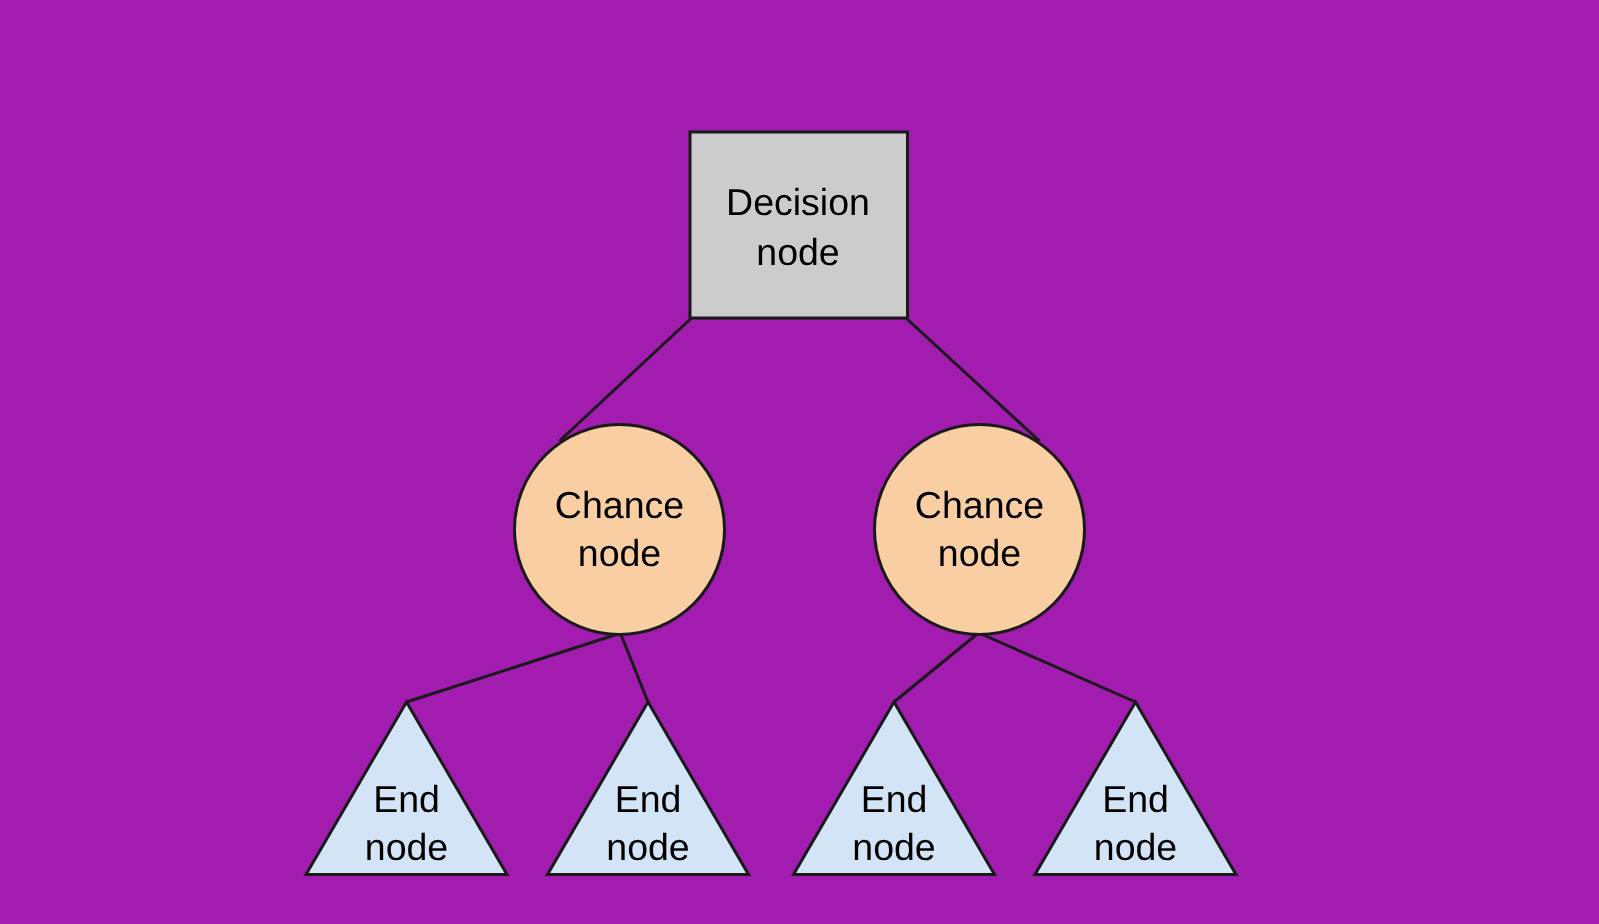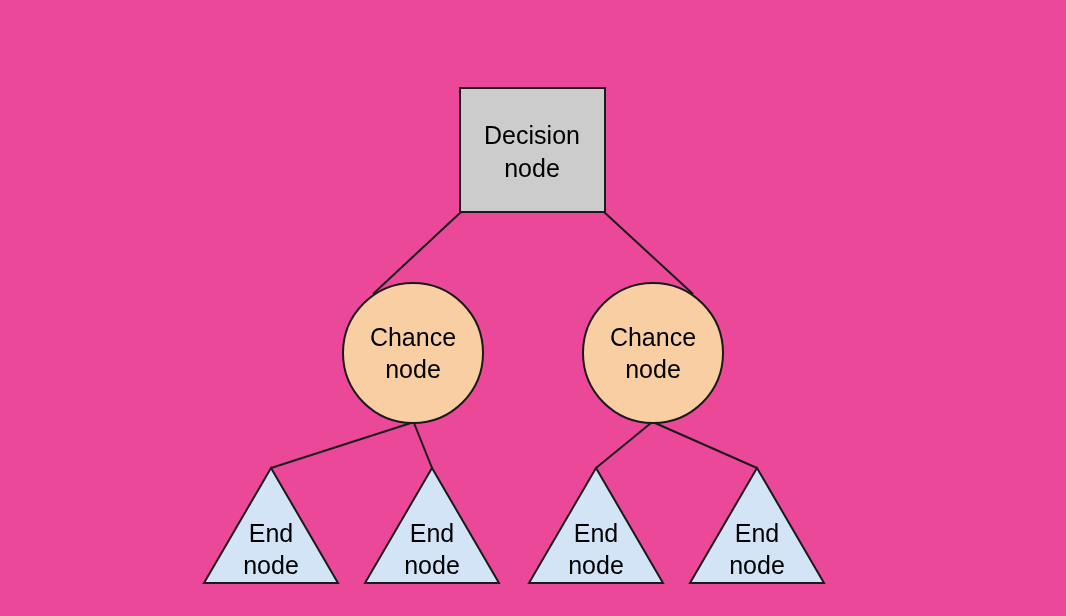--- a/index.html
+++ b/index.html
@@ -38,21 +38,21 @@
     stroke-linecap: butt;
   }
   .shape-outline {
     stroke: #1a1a1a;
     stroke-width: 2;
   }
 </style>
 </head>
 <body>
 
-<div id="canvas" style="background: #ec4899;">
+<div id="canvas" style="background: #a21caf;">
   <svg id="diagram-svg" viewBox="0 0 1066 616" xmlns="http://www.w3.org/2000/svg">
 
     <g>
       <line class="edge-line" x1="461" y1="212" x2="373" y2="294" stroke="#1a1a1a"></line>
       <line class="edge-line" x1="604" y1="212" x2="693" y2="294" stroke="#1a1a1a"></line>
       <line class="edge-line" x1="411" y1="423" x2="271" y2="468" stroke="#1a1a1a"></line>
       <line class="edge-line" x1="414" y1="423" x2="432" y2="468" stroke="#1a1a1a"></line>
       <line class="edge-line" x1="651" y1="423" x2="596" y2="468" stroke="#1a1a1a"></line>
       <line class="edge-line" x1="655" y1="423" x2="757" y2="468" stroke="#1a1a1a"></line>
     </g>

